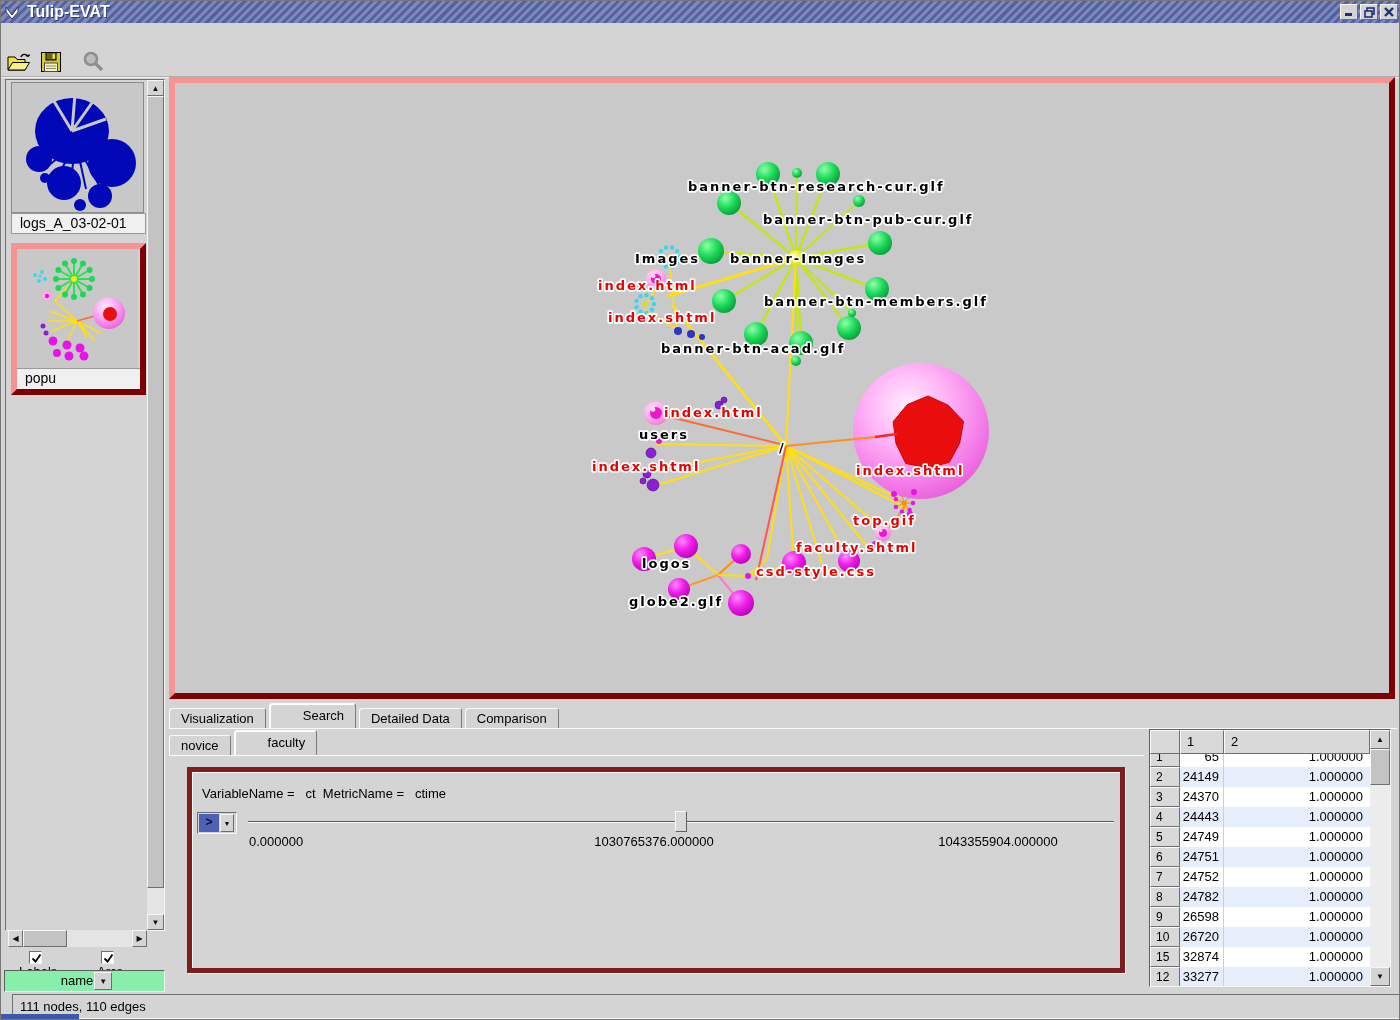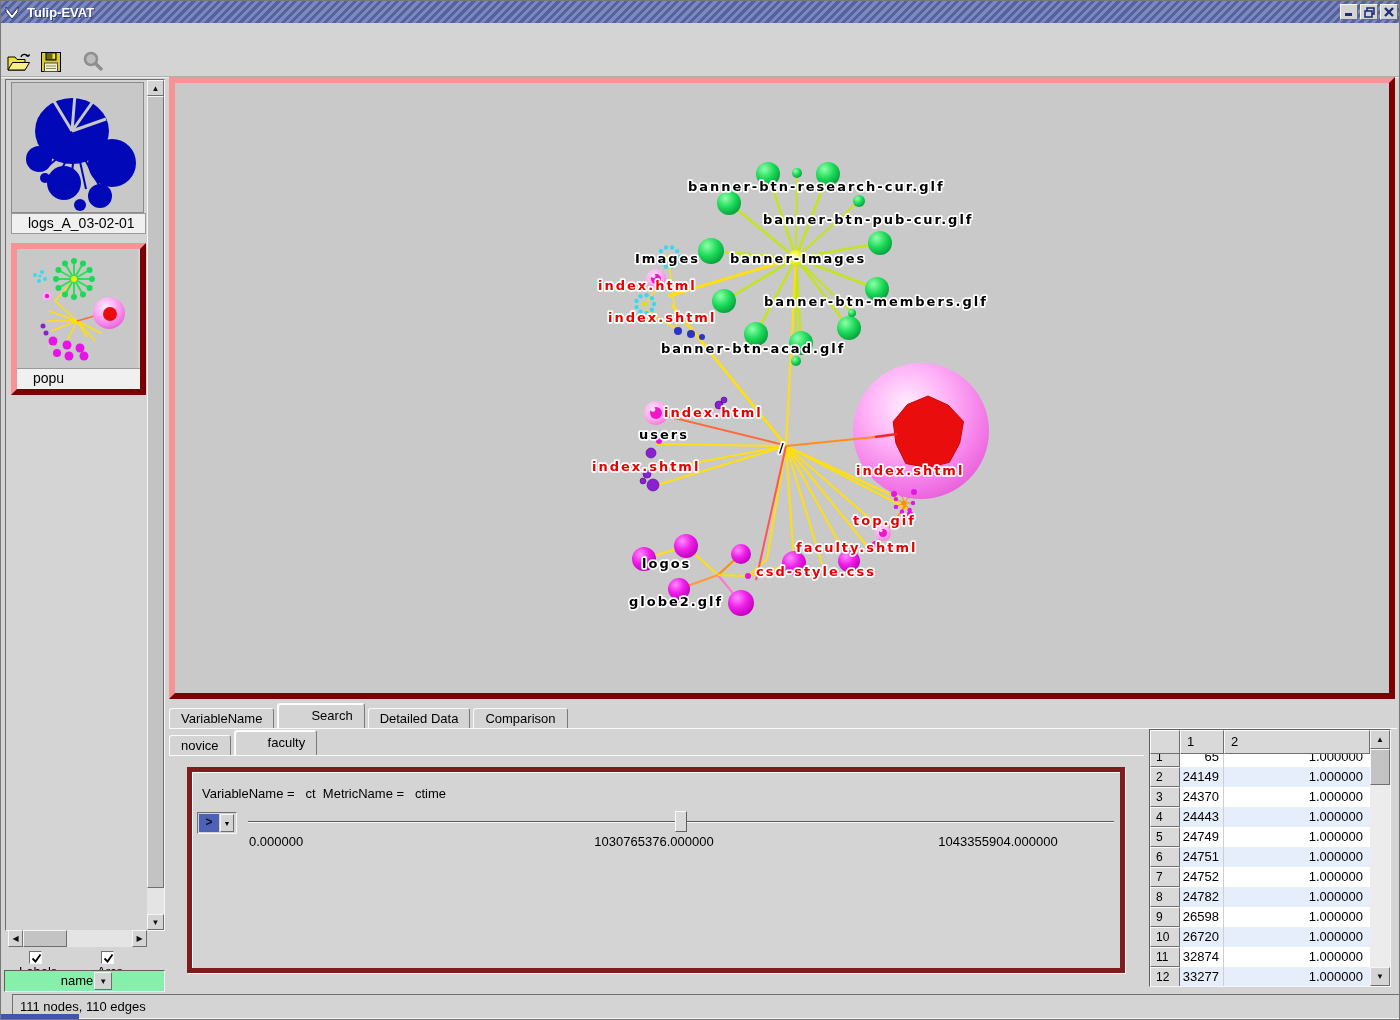--- a/index.html
+++ b/index.html
@@ -6,36 +6,36 @@
   *{box-sizing:border-box;}
   #win{position:relative;width:1400px;height:1020px;background:#d4d4d4;
        font-family:"Liberation Sans",sans-serif;font-size:13px;color:#000;
        border:1px solid #777;overflow:hidden;}
   .abs{position:absolute;}
   .raised{border:1px solid;border-color:#f6f6f6 #6f6f6f #6f6f6f #f6f6f6;background:#d4d4d4;}
   
   #titlebar{left:0;top:0;width:1400px;height:22px;
     background:repeating-linear-gradient(135deg,#7d89bd 0 3px,#54629f 3px 6px);
     display:flex;align-items:center;}
-  #titletext{color:#fff;font-weight:bold;font-size:13px;margin-left:6px;text-shadow:1px 1px 0 #2e3a6e;}
+  #titletext{color:#fff;font-weight:bold;font-size:16px;margin-left:6px;text-shadow:1px 1px 0 #2e3a6e;}
   .winbtn{width:18px;height:16px;margin-left:2px;display:flex;align-items:center;justify-content:center;}
   #winbtns{position:absolute;right:3px;top:3px;display:flex;}
   
   #menubar{left:0;top:22px;width:1400px;height:24px;background:#d4d4d4;display:flex;align-items:center;
     border-bottom:1px solid #c2c2c2;}
   .menuitem{padding:2px 8px;margin-left:4px;}
   #toolbar{left:0;top:46px;width:1400px;height:30px;background:#d4d4d4;display:flex;align-items:center;
     border-bottom:1px solid #aeaeae;box-shadow:0 1px 0 #f0f0f0;}
   .toolbtn{width:28px;height:26px;margin-left:4px;display:flex;align-items:center;justify-content:center;}
   
   #sidebar{left:4px;top:78px;width:160px;height:852px;background:#d4d4d4;
     border:1px solid;border-color:#6f6f6f #f6f6f6 #f6f6f6 #6f6f6f;}
   .thumbcell{position:absolute;left:5px;width:135px;background:#d4d4d4;}
   .thumbimg{background:#c8c8c8;border:1px solid #8a8a8a;}
-  .thumblabel{background:#f0f0f0;border:1px solid #9a9a9a;height:21px;line-height:19px;padding-left:16px;
+  .thumblabel{background:#f0f0f0;border:1px solid #9a9a9a;height:21px;line-height:19px;padding-left:8px;
     font-size:14px;overflow:hidden;white-space:nowrap;}
   #thumb2frame{border-style:solid;border-width:6px;border-color:#f79295 #7a0004 #7a0004 #f79295;}
   .vsb{position:absolute;background:#e4e4e4;}
   .sbbtn{display:flex;align-items:center;justify-content:center;font-size:8px;color:#111;}
   
   #viz{left:168px;top:76px;width:1226px;height:622px;
     border-style:solid;border-width:6px;border-color:#f79295 #7a0004 #7a0004 #f79295;
     background:#c9c9c9;}
   #gsvg{display:block;}
   .glabel{font-family:"DejaVu Sans",sans-serif;font-weight:bold;font-size:13px;letter-spacing:2px;
@@ -457,21 +457,21 @@
         <text x="681" y="392" class="glabel" fill="#e80000" font-size="13">index.shtml</text>
         <text x="678" y="442" class="glabel" fill="#e80000" font-size="13">top.gif</text>
         <text x="621" y="469" class="glabel" fill="#e80000" font-size="13">faculty.shtml</text>
         <text x="581" y="493" class="glabel" fill="#e80000" font-size="13">csd-style.css</text>
         <text x="467" y="485" class="glabel" fill="#000000" font-size="13">logos</text>
         <text x="454" y="523" class="glabel" fill="#000000" font-size="13">globe2.glf</text>
       </svg>
   </div>
 
   <div id="maintabs" class="abs">
-      <div class="tab">VariableName</div>
+      <div class="tab">Visualization</div>
       <div class="tab active">Search</div>
       <div class="tab">Detailed Data</div>
       <div class="tab">Comparison</div>
     </div>
   <div id="tabedge" class="abs"></div>
   <div id="subtabs" class="abs">
       <div class="tab">novice</div>
       <div class="tab active">faculty</div>
     </div>
   <div id="subtabedge" class="abs"></div>
@@ -540,21 +540,21 @@
           <div class="rowhdr">9</div>
           <div class="c1">26598</div>
           <div class="c2">1.000000</div>
         </div>
         <div class="trow alt">
           <div class="rowhdr">10</div>
           <div class="c1">26720</div>
           <div class="c2">1.000000</div>
         </div>
         <div class="trow">
-          <div class="rowhdr">11</div>
+          <div class="rowhdr">15</div>
           <div class="c1">32874</div>
           <div class="c2">1.000000</div>
         </div>
         <div class="trow alt">
           <div class="rowhdr">12</div>
           <div class="c1">33277</div>
           <div class="c2">1.000000</div>
         </div>
       </div>
     <div id="tvsb">

